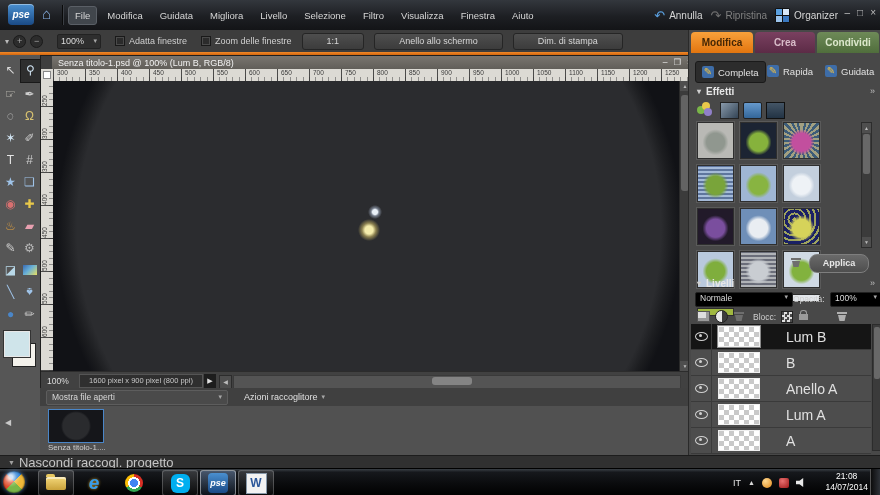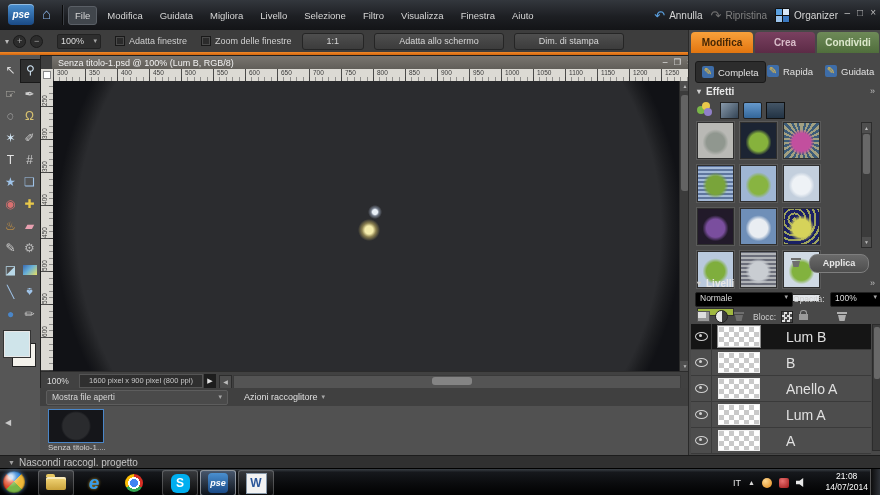--- a/index.html
+++ b/index.html
@@ -83,21 +83,21 @@
   #bin-header{left:40px;top:388px;width:648px;height:18px;background:#404040;border-bottom:1px solid #333;display:flex;align-items:center;}
   #bin-dd{margin-left:6px;width:170px;height:13px;background:#4a4a4a;border:1px solid #5d5d5d;border-radius:2px;
     font-size:8.5px;color:#d8d8d8;display:flex;align-items:center;justify-content:space-between;padding:0 5px;}
   #bin-actions{margin-left:16px;font-size:9px;color:#e0e0e0;display:flex;align-items:center;gap:4px;}
   #bin-body{left:40px;top:406px;width:648px;height:49px;background:#515151;}
   #bin-thumb{left:8px;top:3px;width:54px;height:32px;border:1px solid #4a86c8;background:#0c0d10;
     background-image:radial-gradient(circle at 27px 16px,#2a2b2e 0 13px,#15161a 15px);}
   #bin-thumb-label{left:8px;top:37px;font-size:8px;color:#cfcfcf;}
   #hidebar{left:0;top:455px;width:880px;height:13px;background:#303030;border-top:1px solid #1d1d1d;display:flex;align-items:center;}
   #hidebar .glyph{font-size:7px;color:#a0a0a0;margin:0 4px 0 8px;}
-  #hidebar .lbl{font-size:10px;color:#c4c4c4;}
+  #hidebar .lbl{font-size:13px;color:#c4c4c4;}
   
   #rightpanel{left:688px;top:30px;width:192px;height:425px;background:#484848;border-left:1px solid #2a2a2a;box-sizing:border-box;}
   .tab{position:absolute;top:2px;height:21px;border-radius:4px 4px 0 0;font-size:10px;font-weight:bold;
     display:flex;align-items:center;justify-content:center;}
   #tab-modifica{left:2px;width:62px;background:linear-gradient(#f9a13b,#e2750f);color:#442605;}
   #tab-crea{left:66px;width:60px;background:linear-gradient(#7a4060,#5c2b46);color:#d8bcc8;}
   #tab-condividi{left:128px;width:62px;background:linear-gradient(#6e8a58,#506e3c);color:#dce8cc;}
   .mode-btn{position:absolute;top:31px;height:20px;border-radius:3px;display:flex;align-items:center;gap:4px;
     font-size:9.5px;color:#e0e0e0;padding:0 6px;}
   .mode-btn.pressed{background:#2c2c2c;border:1px solid #1a1a1a;}
@@ -223,21 +223,21 @@
     <span class="zoomcircle">−</span>
     <span id="ob-zoom-box">
         <span>100%</span>
         <span class="dd-arrow">▾</span>
       </span>
     <span class="cb"></span>
     <span class="cb-label">Adatta finestre</span>
     <span class="cb"></span>
     <span class="cb-label">Zoom delle finestre</span>
     <span class="ob-btn">1:1</span>
-    <span class="ob-btn">Adatta allo schermo</span>
+    <span class="ob-btn">Anello allo schermo</span>
     <span class="ob-btn">Dim. di stampa</span>
   </div>
   <div id="orange-strip" class="abs"></div>
 
   <div id="toolbox" class="abs">
     <div id="tools" class="abs">
         <div class="tool" style="color: rgb(216, 216, 216);">↖</div>
         <div class="tool sel" style="color: rgb(207, 226, 240);">⚲</div>
         <div class="tool" style="color: rgb(232, 228, 216);">☞</div>
         <div class="tool" style="color: rgb(207, 207, 207);">✒</div>

